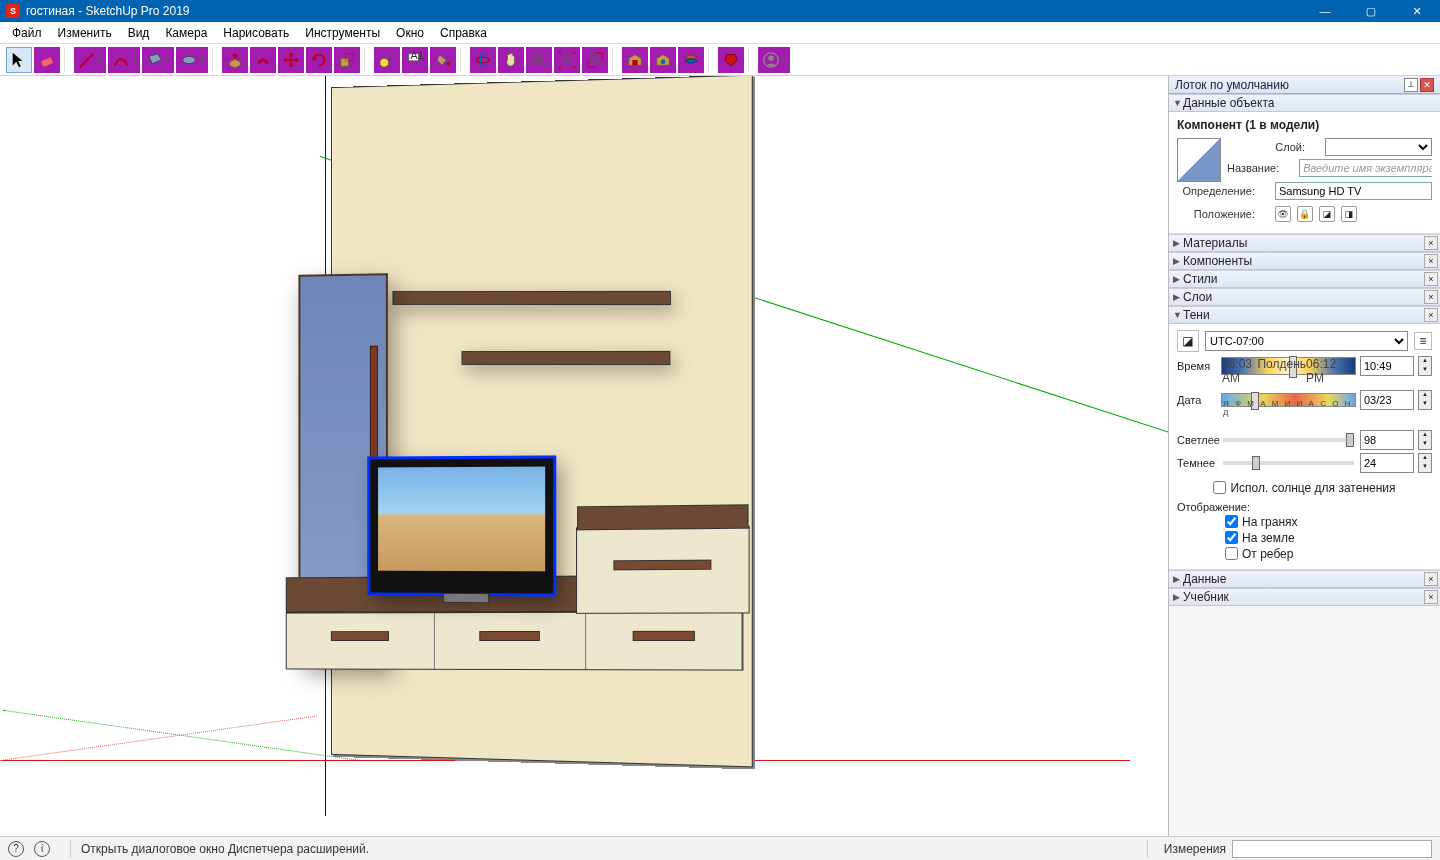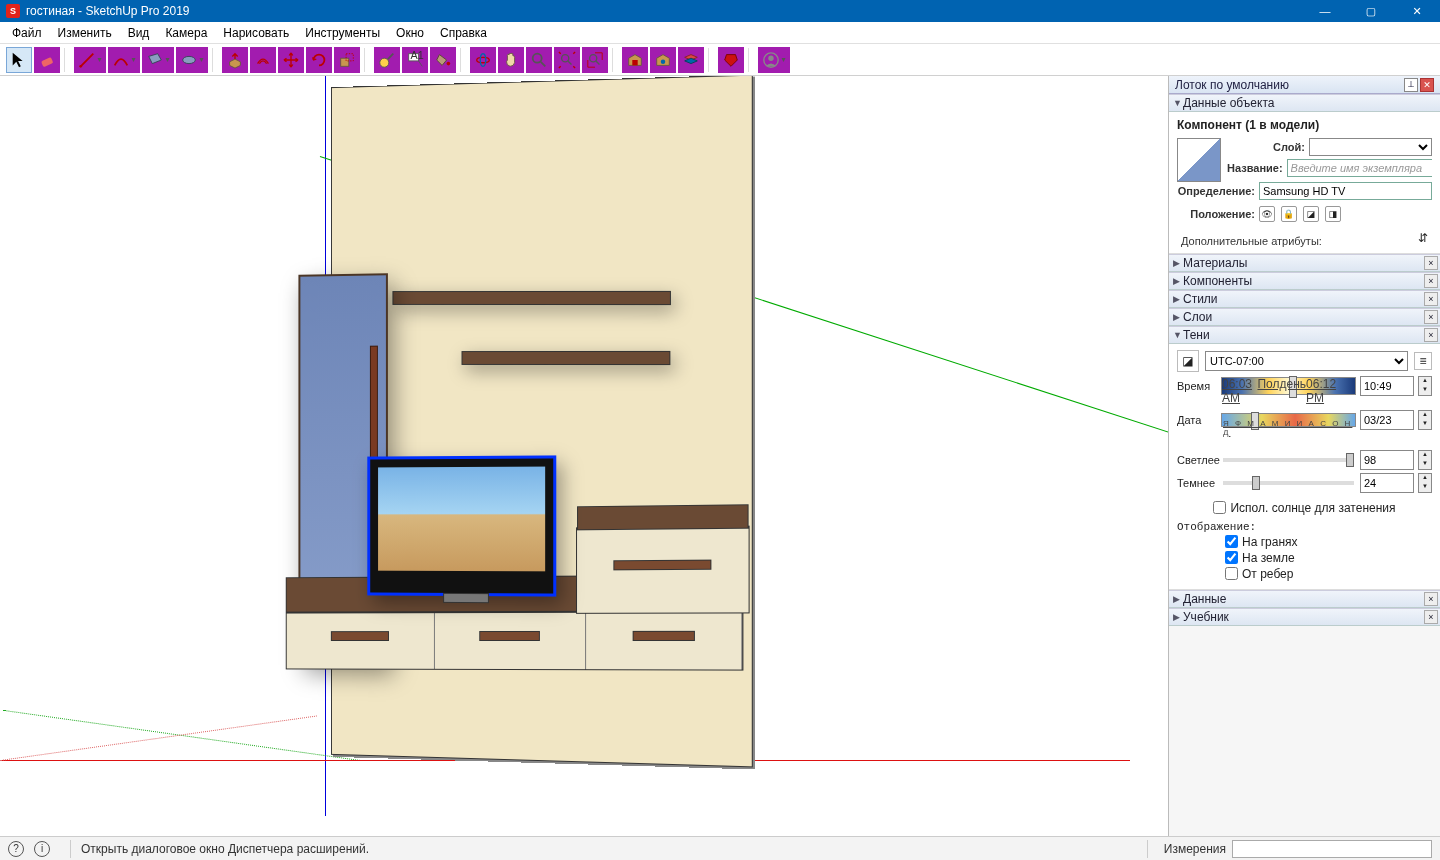--- a/index.html
+++ b/index.html
@@ -64,51 +64,51 @@
 .tray-header .ctrls { display:flex; gap:2px;}
 .tray-header .tbtn { width:14px; height:14px; border:1px solid #888; background:#fff; font-size:9px; display:flex; align-items:center; justify-content:center; cursor:pointer;}
 .tray-header .tbtn.red { background:#d9534f; color:#fff; border-color:#a33;}
 .panel-head { height:18px; background:linear-gradient(#f0f4fa,#dde6f2); border-top:1px solid #ccd; border-bottom:1px solid #bcc; display:flex; align-items:center; padding:0 4px; font-size:11px; color:#223; position:relative; cursor:pointer;}
 .panel-head .arrow { width:10px; display:inline-block; font-size:9px; color:#556;}
 .panel-head .x { position:absolute; right:2px; top:1px; width:14px; height:14px; background:#eee; border:1px solid #aaa; font-size:9px; display:flex; align-items:center; justify-content:center;}
 .panel-body { background:#fff; padding:6px 8px; font-size:11px; color:#222; border-bottom:1px solid #ddd;}
 .panel-body .bold { font-weight:bold; margin-bottom:6px; display:block;}
 .thumb { width:44px; height:44px; border:1px solid #888; background:linear-gradient(135deg,#fff 49%, #7a96c8 50%); float:left; margin-right:6px;}
 .field-row { display:flex; align-items:center; margin-bottom:3px; clear:both;}
-.field-row label { width:78px; text-align:right; margin-right:4px; font-size:11px; color:#333;font-weight:bold;}
+.field-row label { width:78px; text-align:right; margin-right:20px; font-size:11px; color:#333;}
 .field-row input, .field-row select { flex:1; height:15px; border:1px solid #7a9; font-size:11px; padding:8px 3px; background:#fff;}
 .field-row select { border-color:#888;}
 .field-row input::placeholder { color:#999; font-style:italic;}
 .pos-icons { display:flex; gap:6px; padding:3px 0 2px 74px;}
 .pos-icons .pi { width:16px; height:16px; border:1px solid #999; background:#fff; border-radius:2px; cursor:pointer; display:flex; align-items:center; justify-content:center; font-size:9px;}
 .attr-label { font-size:11px; color:#333; margin-top:6px;}
 .attr-head { display:flex; justify-content:space-between; align-items:center; padding:2px 4px 0 4px;}
 .attr-head .m { font-size:12px; cursor:pointer;}
 
 
 .shadow-top { display:flex; align-items:center; gap:6px; margin-bottom:4px;}
 .btn-ico { width:22px; height:22px; border:1px solid #bbb; background:#fff; cursor:pointer; display:flex; align-items:center; justify-content:center;}
 .tz-select { flex:1; height:20px; border:1px solid #888; font-size:11px; background:#fff;}
 .shadow-row { display:flex; align-items:center; gap:4px; margin:3px 0;}
 .shadow-row .lab { width:40px; font-size:11px;}
 .time-slider { flex:1; height:18px; position:relative; background:linear-gradient(90deg,#1a3a7a 0%, #4a72b0 15%, #ffd35a 35%, #fff8d0 50%, #ffd35a 65%, #4a72b0 85%, #1a3a7a 100%); border:1px solid #888;}
 .time-slider .thumbS { position:absolute; top:-2px; width:8px; height:22px; background:#ddd; border:1px solid #666; left:50%;}
-.time-labels { position:absolute; left:0; right:13px; bottom:-11px; display:flex; justify-content:flex-start; font-size:8px; color:#444;text-decoration:underline;}
+.time-labels { position:absolute; left:0; right:13px; bottom:-11px; display:flex; justify-content:flex-start; font-size:8px; color:#444;}
 .date-slider { flex:1; height:14px; position:relative; background:linear-gradient(90deg,#66a7e8,#e8d75f 30%,#e86848 55%, #e8d75f 80%, #66a7e8); border:1px solid #888;}
 .date-slider .thumbS { position:absolute; top:-2px; width:8px; height:18px; background:#ddd; border:1px solid #666; left:22%;}
 .month-labels { position:absolute; left:0; right:0; bottom:-11px; display:flex; justify-content:space-between; font-size:8px; color:#444; }
 .val-input { width:54px; height:20px; border:1px solid #888; font-size:11px; padding:0 3px;}
 .spinner { width:14px; height:20px; border:1px solid #888; background:#eee; display:flex; flex-direction:column;}
 .spinner span{ flex:1; font-size:6px; text-align:center; cursor:pointer;}
 .plain-slider { flex:1; height:4px; background:#ddd; position:relative; margin:8px 2px;}
 .plain-slider .thumbS { position:absolute; top:-5px; width:8px; height:14px; background:#ccc; border:1px solid #666;}
 .chk { display:flex; align-items:flex-start; gap:4px; font-size:11px; margin:2px 0; }
 .chk input { width:13px; height:13px;}
 .disp-block { margin-top:6px;}
-.disp-block .t { font-size:11px; margin-bottom:2px;font-family:Liberation Mono, monospace;}
+.disp-block .t { font-size:11px; margin-bottom:2px;}
 .disp-block .chk { margin-left:48px;}
 
 
 .statusbar { position:absolute; left:0; right:0; bottom:0; height:24px; background:#f3f3f3; border-top:1px solid #ccc; display:flex; align-items:center; padding:0 8px; font-size:12px; color:#333;}
 .statusbar .sicon { width:16px; height:16px; border:1.5px solid #555; border-radius:50%; display:flex; align-items:center; justify-content:center; font-size:10px; margin-right:10px; cursor:pointer;}
 .statusbar .right { margin-left:auto; display:flex; align-items:center; gap:6px;}
 .statusbar .measure-box { width:200px; height:18px; border:1px solid #aaa; background:#fff;}
 .sep-v { width:1px; height:18px; background:#ccc; margin:0 10px;}
 
 
@@ -350,24 +350,20 @@
     </div>
     <div class="field-row">
       <label>Положение:</label>
       <div class="pos-icons" style="padding-left:0">
         <div class="pi">👁</div>
         <div class="pi">🔒</div>
         <div class="pi">◪</div>
         <div class="pi">◨</div>
       </div>
     </div>
-    <div class="attr-head">
-      <span class="attr-label">Дополнительные атрибуты:</span>
-      <span class="m">⇵</span>
-    </div>
   </div>
 
   <div class="panel-head">
       <span class="arrow">▶</span>
       <span>Материалы</span>
       <span class="x">×</span>
     </div>
   <div class="panel-head">
       <span class="arrow">▶</span>
       <span>Компоненты</span>
@@ -408,21 +404,21 @@
       <input class="val-input" value="10:49" style="">
       <div class="spinner">
           <span>▲</span>
           <span>▼</span>
         </div>
     </div>
     <div class="shadow-row" style="margin-top:14px">
       <span class="lab">Дата</span>
       <div class="date-slider">
         <div class="thumbS"></div>
-        <div class="month-labels" style="letter-spacing:2px; font-size:8px; padding:0 1px;text-decoration:underline;">Я Ф М А М И И А С О Н Д</div>
+        <div class="month-labels" style="letter-spacing:2px; font-size:8px; padding:0 1px;">Я Ф М А М И И А С О Н Д</div>
       </div>
       <input class="val-input" value="03/23" style="">
       <div class="spinner">
           <span>▲</span>
           <span>▼</span>
         </div>
     </div>
 
     <div class="shadow-row" style="margin-top:20px">
       <span class="lab">Светлее</span>

